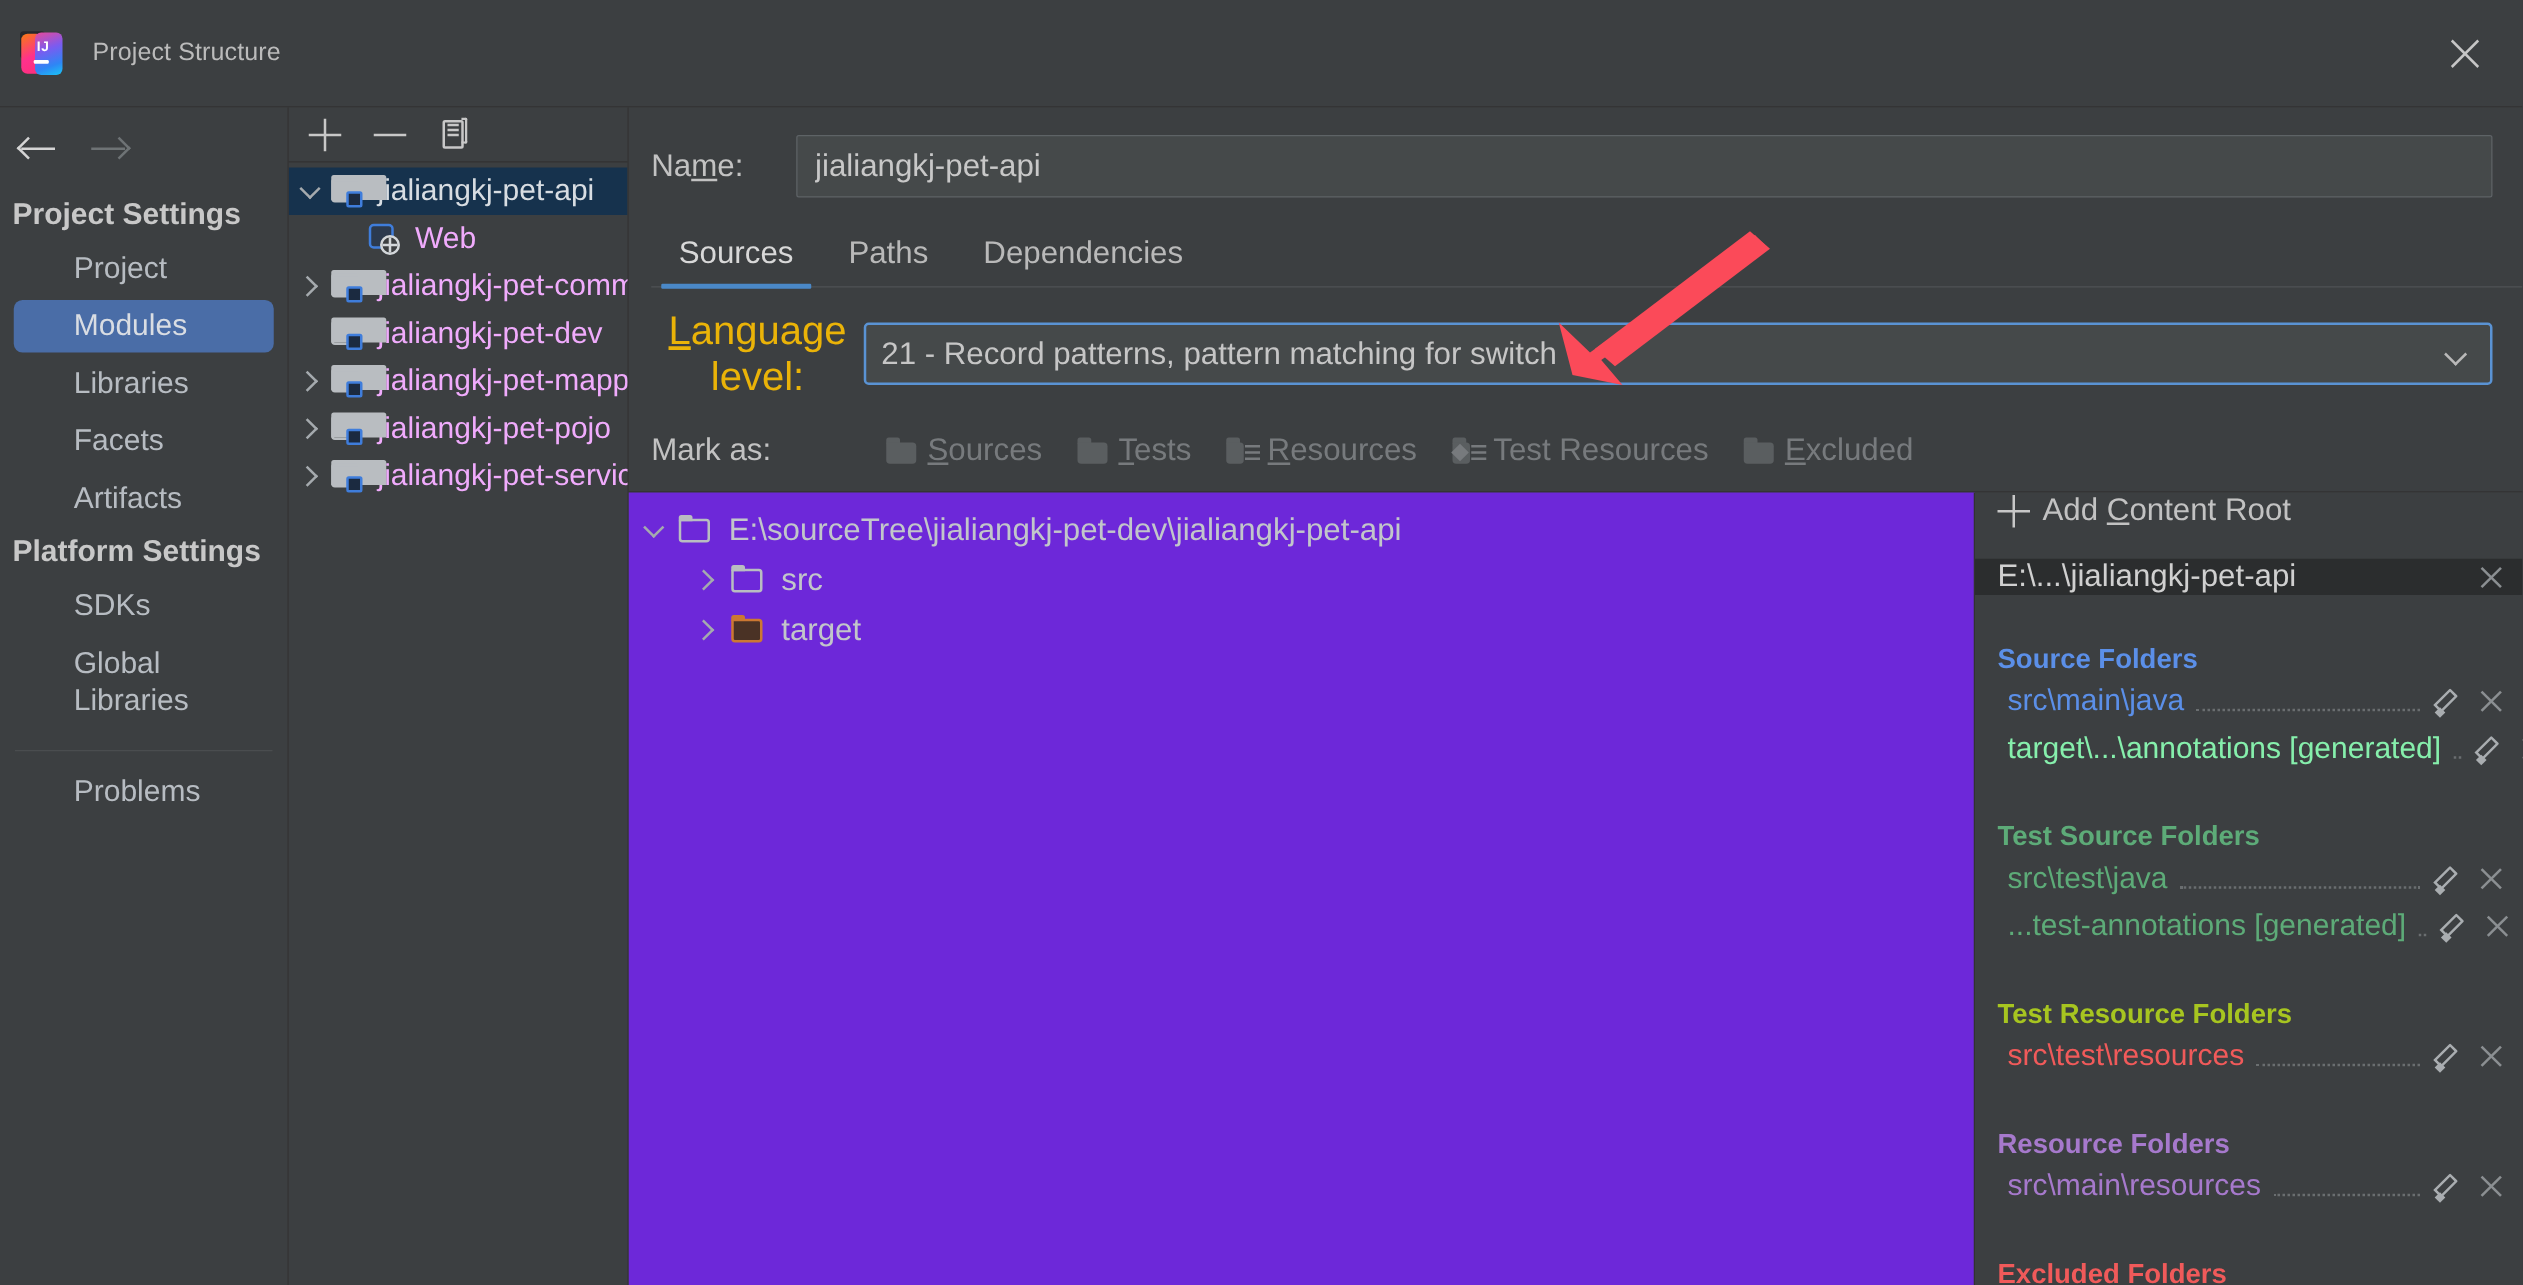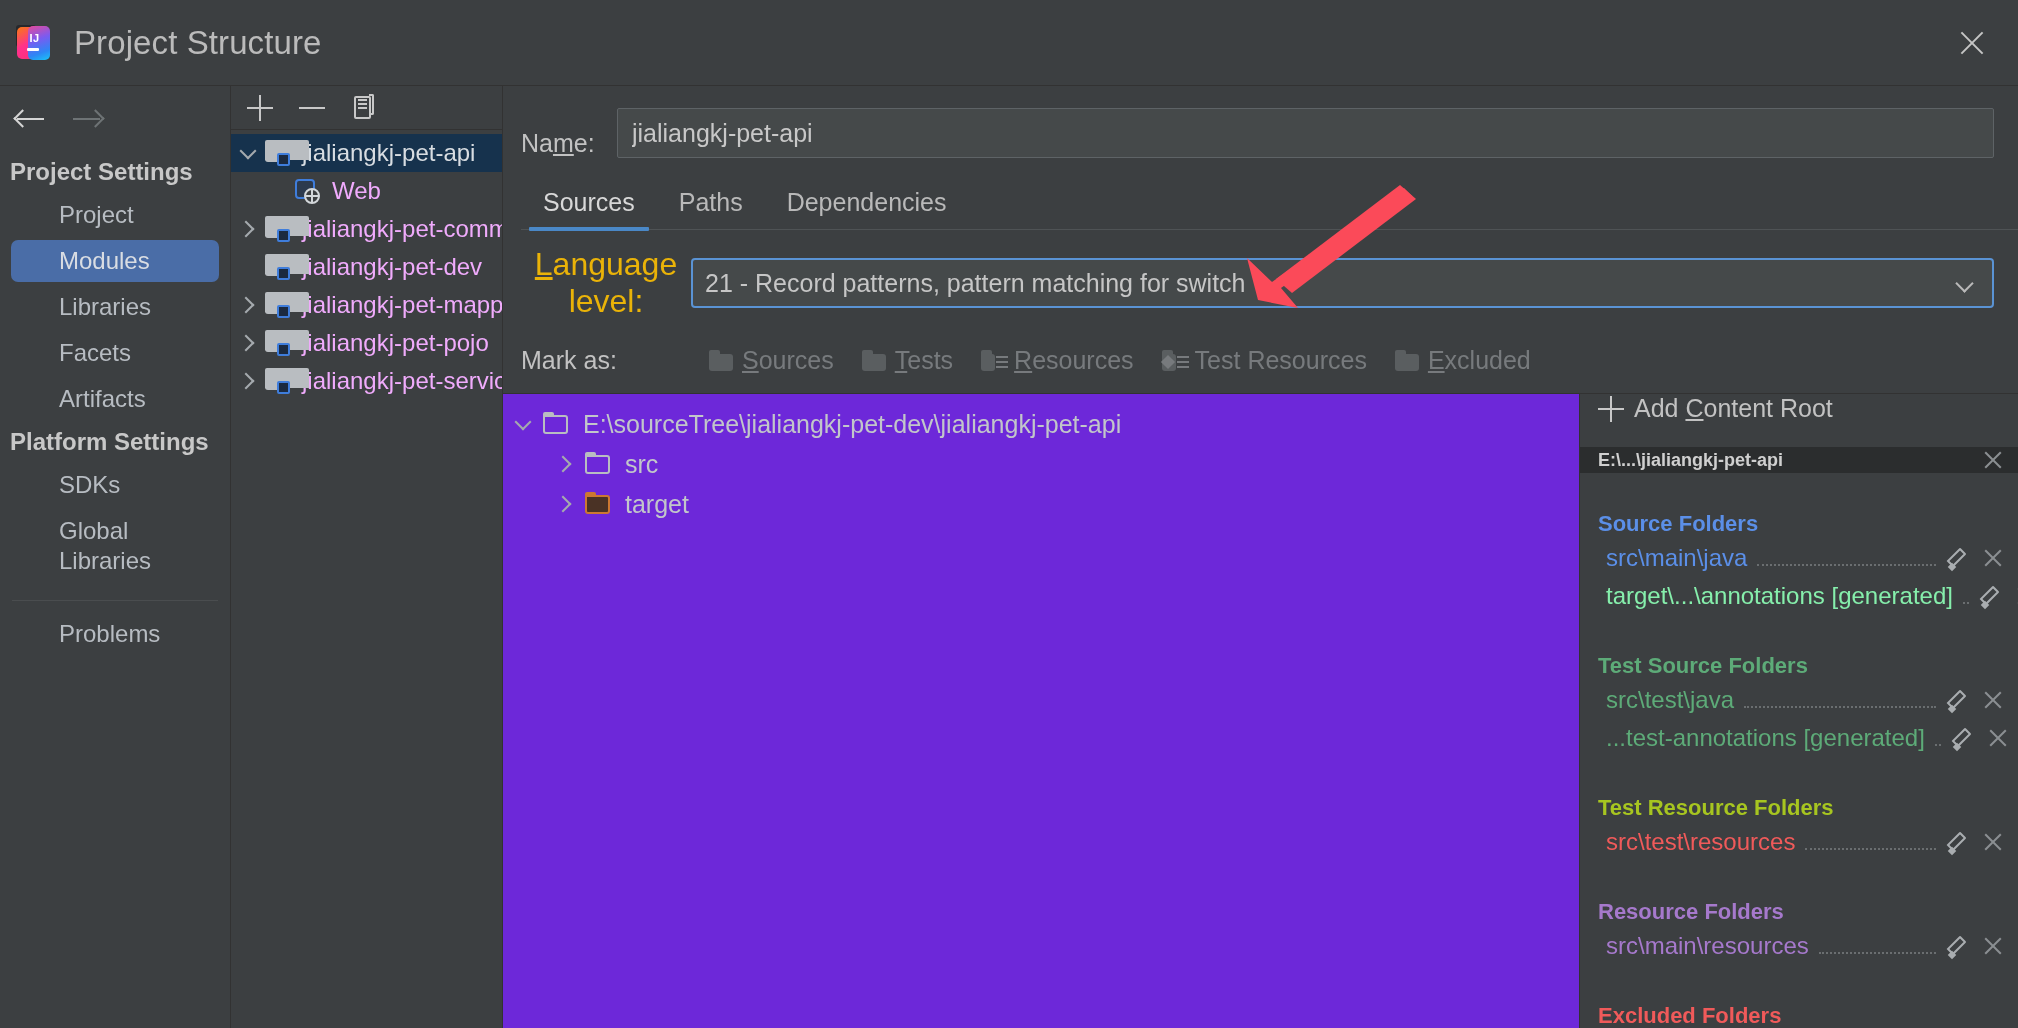--- a/index.html
+++ b/index.html
@@ -17,21 +17,21 @@
     display: flex; align-items: center; padding: 0 24px 0 16px;
     border-bottom: 1px solid #323232;
   }
   .app-logo { width: 36px; height: 36px; position: relative; margin-right: 22px; flex: none; }
   .app-logo .sq { position: absolute; border-radius: 5px; }
   .logo-a { left:1px; top:2px; width:17px; height:32px; background: linear-gradient(150deg,#f97a12 0%,#ff318c 55%,#fc2f7b 100%); }
   .logo-b { left:12px; top:1px; width:22px; height:34px; background: linear-gradient(160deg,#e64a9a 0%,#7b5bf0 40%,#2e86f5 75%,#19c5f5 100%); }
   .logo-c { left:8px; top:7px; width:20px; height:22px; background:#27282c; border-radius:3px; }
   .logo-txt { position:absolute; left:10px; top:7px; width:17px; height:22px; color:#fff; font-size:11px; font-weight:bold; line-height:12px; text-align:center; letter-spacing:0.5px; }
   .logo-bar { position:absolute; left:11px; top:23px; width:12px; height:3px; background:#fff; border-radius:1px; }
-  .dialog-title { font-size: 33px; color: #bbbbbb; letter-spacing: .1px; }
+  .dialog-title { font-size: 20px; color: #bbbbbb; letter-spacing: .1px; }
   .title-spacer { flex: 1; }
   .close-btn {
     width: 44px; height: 44px; position: relative; cursor: pointer; flex: none;
   }
   .close-btn::before, .close-btn::after {
     content: ""; position: absolute; left: 7px; top: 21px; width: 30px; height: 2px; background: #c6c6c6;
   }
   .close-btn::before { transform: rotate(45deg); }
   .close-btn::after { transform: rotate(-45deg); }
 
@@ -99,21 +99,21 @@
 
   .web-icon { width: 30px; min-width: 30px; height: 26px; position: relative; margin-right: 9px; }
   .web-icon .box { position:absolute; left: 2px; top: 1px; width: 20px; height: 20px; border: 2px solid #3f7ddb; background:#2c3a4e; border-radius: 4px; }
   .web-icon .globe { position:absolute; left: 11px; top: 10px; width: 16px; height: 16px; border: 2px solid #d3d7da; border-radius: 50%; background:#3c3f41; }
   .web-icon .globe::before { content:""; position:absolute; left: 0px; top: 5px; width: 12px; height: 2px; background:#d3d7da; }
   .web-icon .globe::after { content:""; position:absolute; left: 5px; top: 0px; width: 2px; height: 12px; background:#d3d7da; }
 
   
   .content { flex: 1; display: flex; flex-direction: column; background: #3c3f41; min-width: 0; }
 
-  .name-row { display: flex; align-items: flex-end; padding: 22px 24px 10px 18px; }
+  .name-row { display: flex; align-items: center; padding: 22px 24px 10px 18px; gap: 20px; }
   .name-label { font-size: 25px; color: #c2c2c2; width: 96px; }
   .name-label u { text-decoration: underline; }
   .name-input {
     flex: 1; height: 50px; background: #45494a; border: 1px solid #5e6366; border-radius: 2px;
     color: #c8c8c8; font-size: 25px; font-family: "Liberation Sans", sans-serif;
     padding: 0 14px; outline: none;
   }
 
   .tabs { display: flex; align-items: flex-end; padding-left: 18px; margin-top: 12px; position: relative; }
   .tab { font-size: 25px; color: #b9b9b9; padding: 8px 22px 12px 22px; cursor: pointer; position: relative; }
@@ -164,21 +164,21 @@
   .add-root { display: flex; align-items: center; gap: 10px; height: 52px; padding-left: 18px; cursor: pointer; }
   .add-root .plus { width: 26px; height: 26px; position: relative; }
   .add-root .plus::before { content:""; position:absolute; left:0; top:12px; width:26px; height:2px; background:#c8c8c8; }
   .add-root .plus::after { content:""; position:absolute; left:12px; top:0; width:2px; height:26px; background:#c8c8c8; }
   .add-root span { font-size: 25px; color: #c2c2c2; }
   .add-root span u { text-decoration: underline; }
 
   .root-header {
     height: 44px; background: #2b2d2e; display: flex; align-items: center; padding: 0 12px 0 18px;
   }
-  .root-header .path { flex: 1; font-size: 18px; color: #d0d0d0; font-weight: bold; white-space: nowrap; overflow: hidden; }
+  .root-header .path { flex: 1; font-size: 25px; color: #d0d0d0; font-weight: normal; white-space: nowrap; overflow: hidden; }
   .xmark { width: 26px; height: 26px; position: relative; cursor: pointer; flex: none; }
   .xmark::before, .xmark::after { content:""; position:absolute; left: 2px; top: 12px; width: 22px; height: 2px; background: #8b8f92; }
   .xmark::before { transform: rotate(45deg); }
   .xmark::after { transform: rotate(-45deg); }
 
   .fgroup { padding-top: 14px; }
   .fgroup-title { font-size: 22px; font-weight: bold; padding: 0 0 2px 18px; white-space: nowrap; }
   .frow { display: flex; align-items: center; height: 38px; padding-left: 26px; padding-right: 12px; gap: 8px; }
   .frow .fname { font-size: 24px; white-space: nowrap; flex: none; }
   .frow .dots { flex: 1; border-bottom: 2px dotted #6a6e70; height: 16px; margin: 0 2px; min-width: 6px; }

